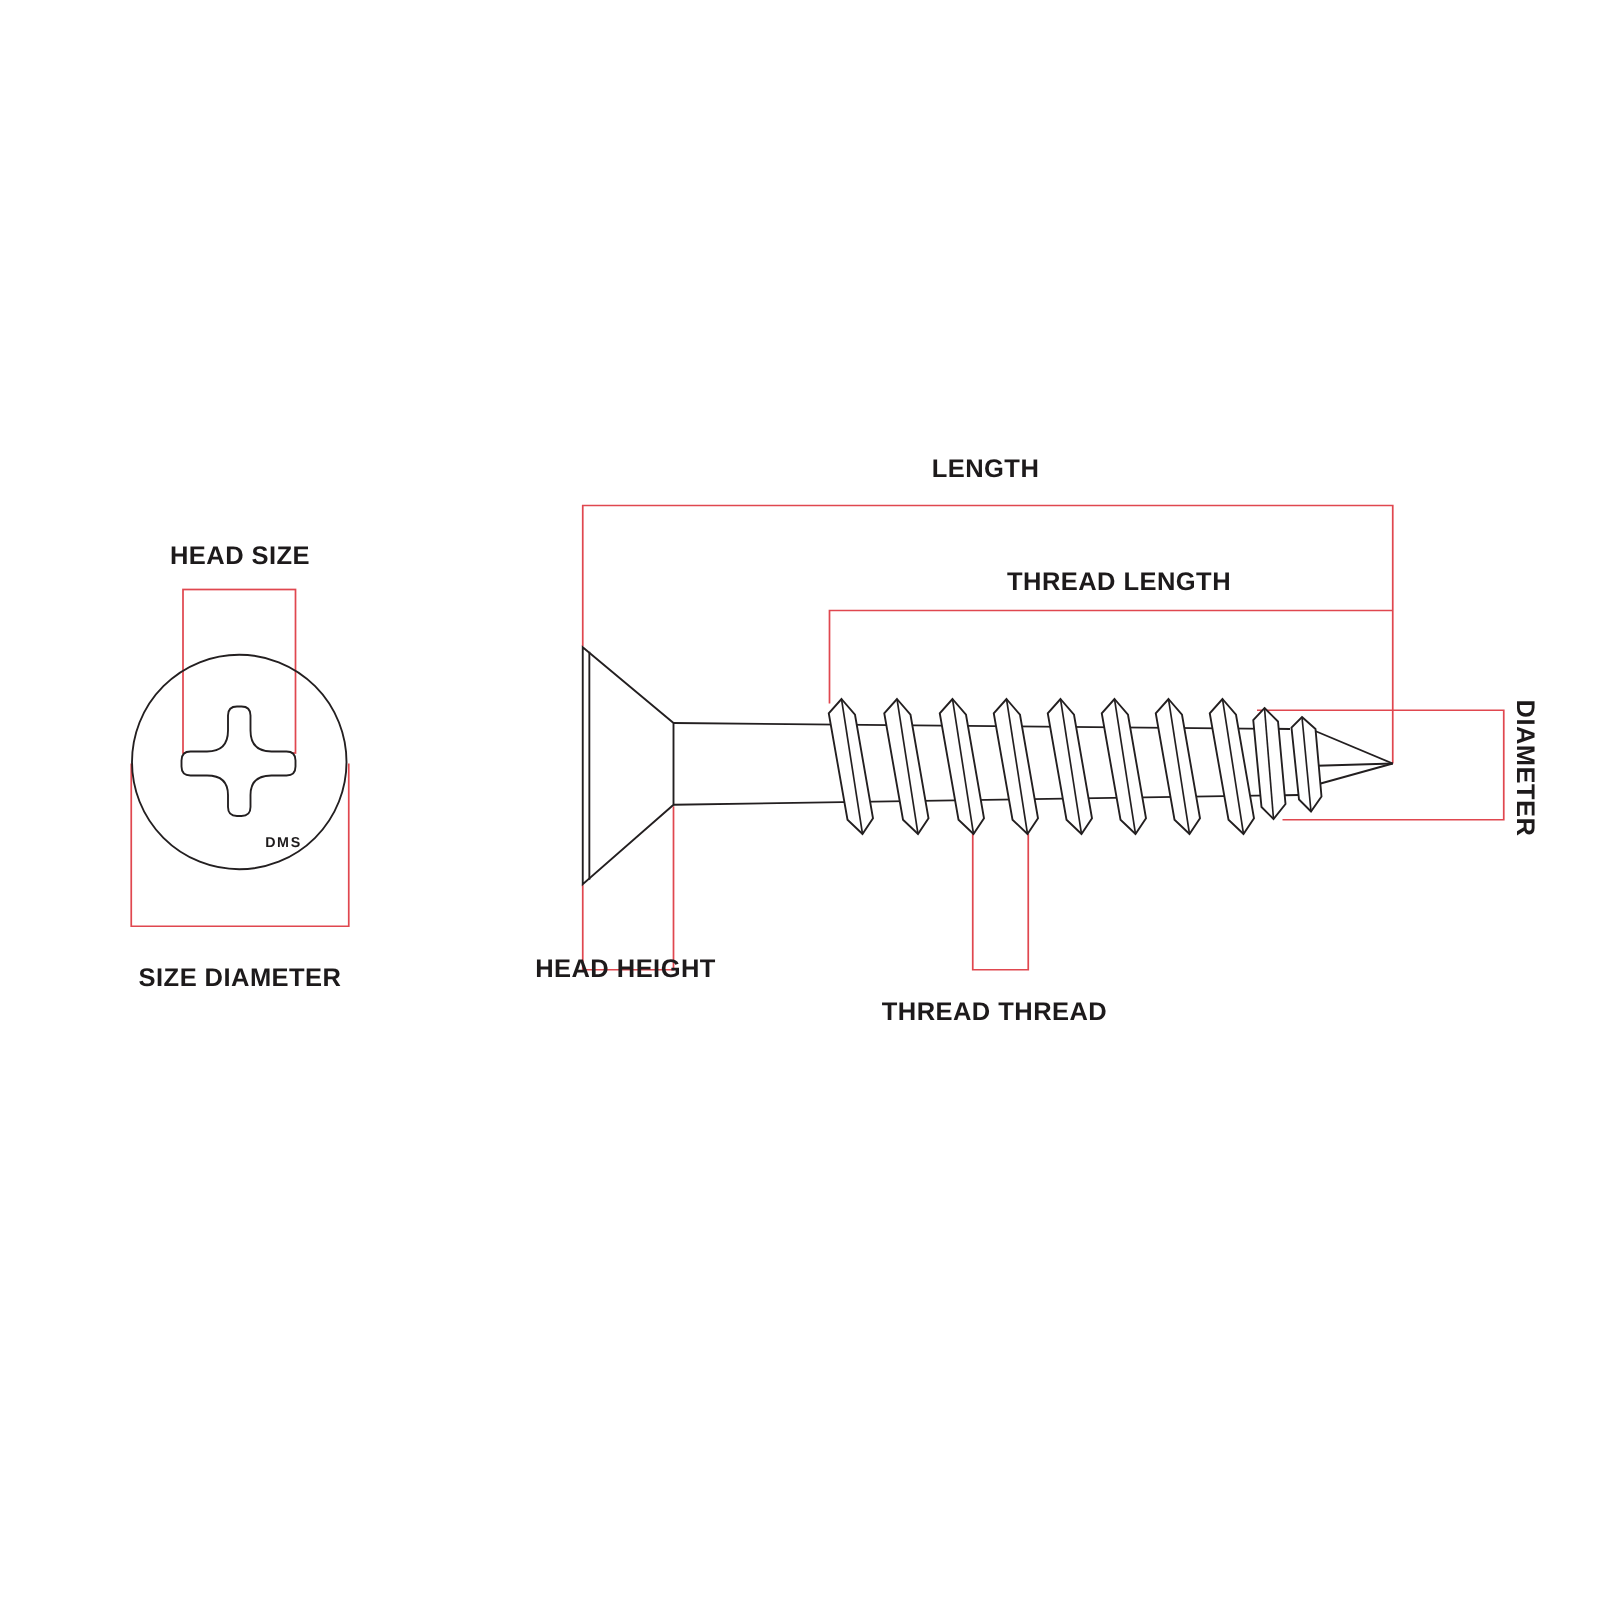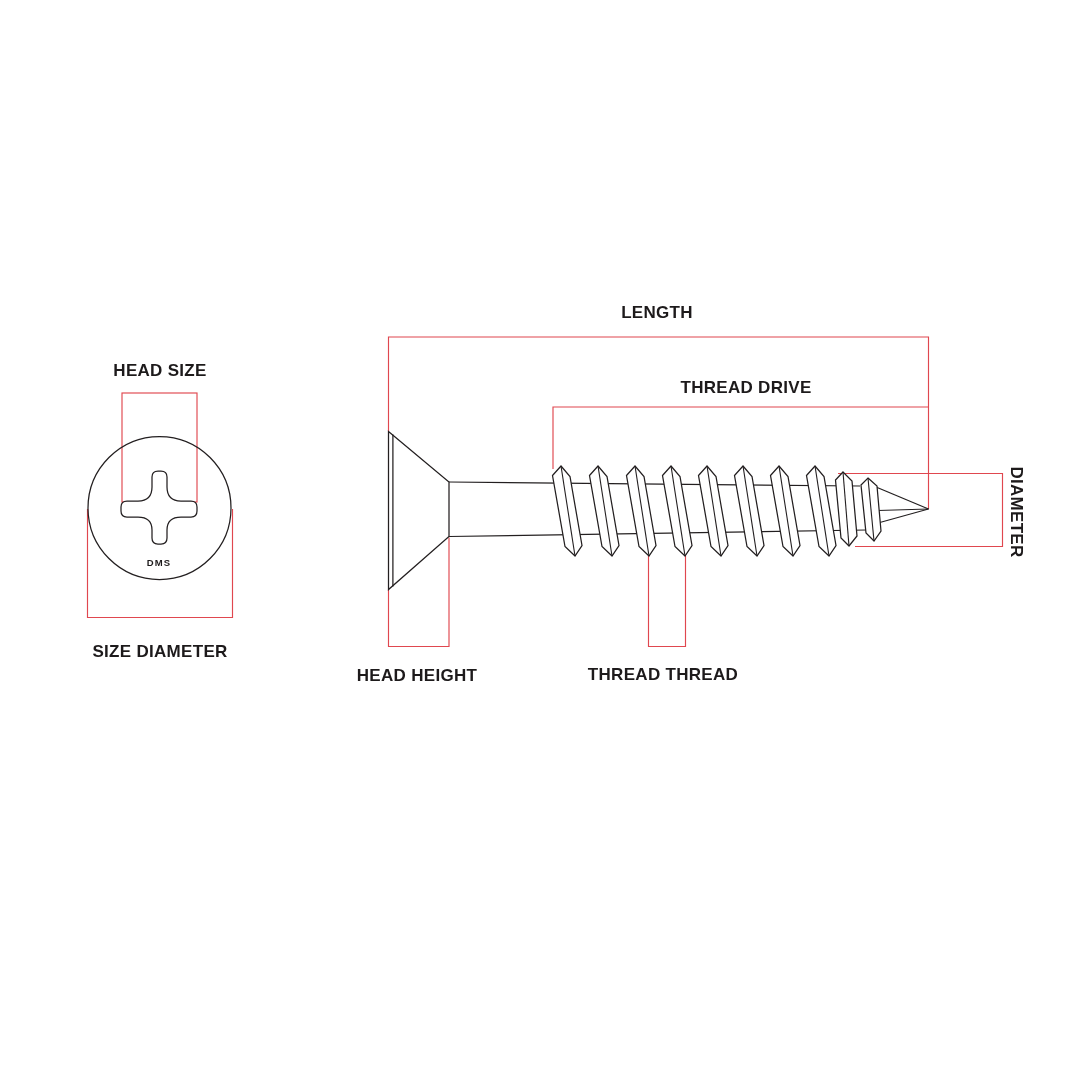--- a/index.html
+++ b/index.html
@@ -22,20 +22,21 @@
   }
   .lbl.rot{transform:translate(-50%,-50%) rotate(90deg);}
   .marking{
     position:absolute;
     transform:translate(-50%,-50%);
     font-size:9.5px;
     font-weight:700;
     letter-spacing:1.1px;
     color:#1d1a1b;
     white-space:nowrap;
+    margin-left:30px;
   }
   .red{stroke:#e0474f;stroke-width:1.15;fill:none;}
   .blk{stroke:#231f20;stroke-width:1.25;fill:none;}
   .blkf{stroke:#231f20;stroke-width:1.25;fill:#ffffff;}
 </style>
 </head>
 <body>
 
 <div class="canvas">
 
@@ -102,21 +103,21 @@
   </svg>
 
   <div class="lbl" style="left:160px;top:371px">HEAD SIZE</div>
 
   <div class="lbl" style="left:160px;top:652px">SIZE DIAMETER</div>
 
   <div class="marking" style="left:159px;top:562px">DMS</div>
 
   <div class="lbl" style="left:657px;top:313px">LENGTH</div>
 
-  <div class="lbl" style="left:746px;top:388px">THREAD DRIVE</div>
+  <div class="lbl" style="left:746px;top:388px">THREAD LENGTH</div>
 
   <div class="lbl rot" style="left:1016px;top:512px">DIAMETER</div>
 
-  <div class="lbl" style="left:417px;top:676px">HEAD HEIGHT</div>
+  <div class="lbl" style="left:417px;top:646px">HEAD HEIGHT</div>
 
   <div class="lbl" style="left:663px;top:675px">THREAD THREAD</div>
 
 </div>
 
 </body></html>

